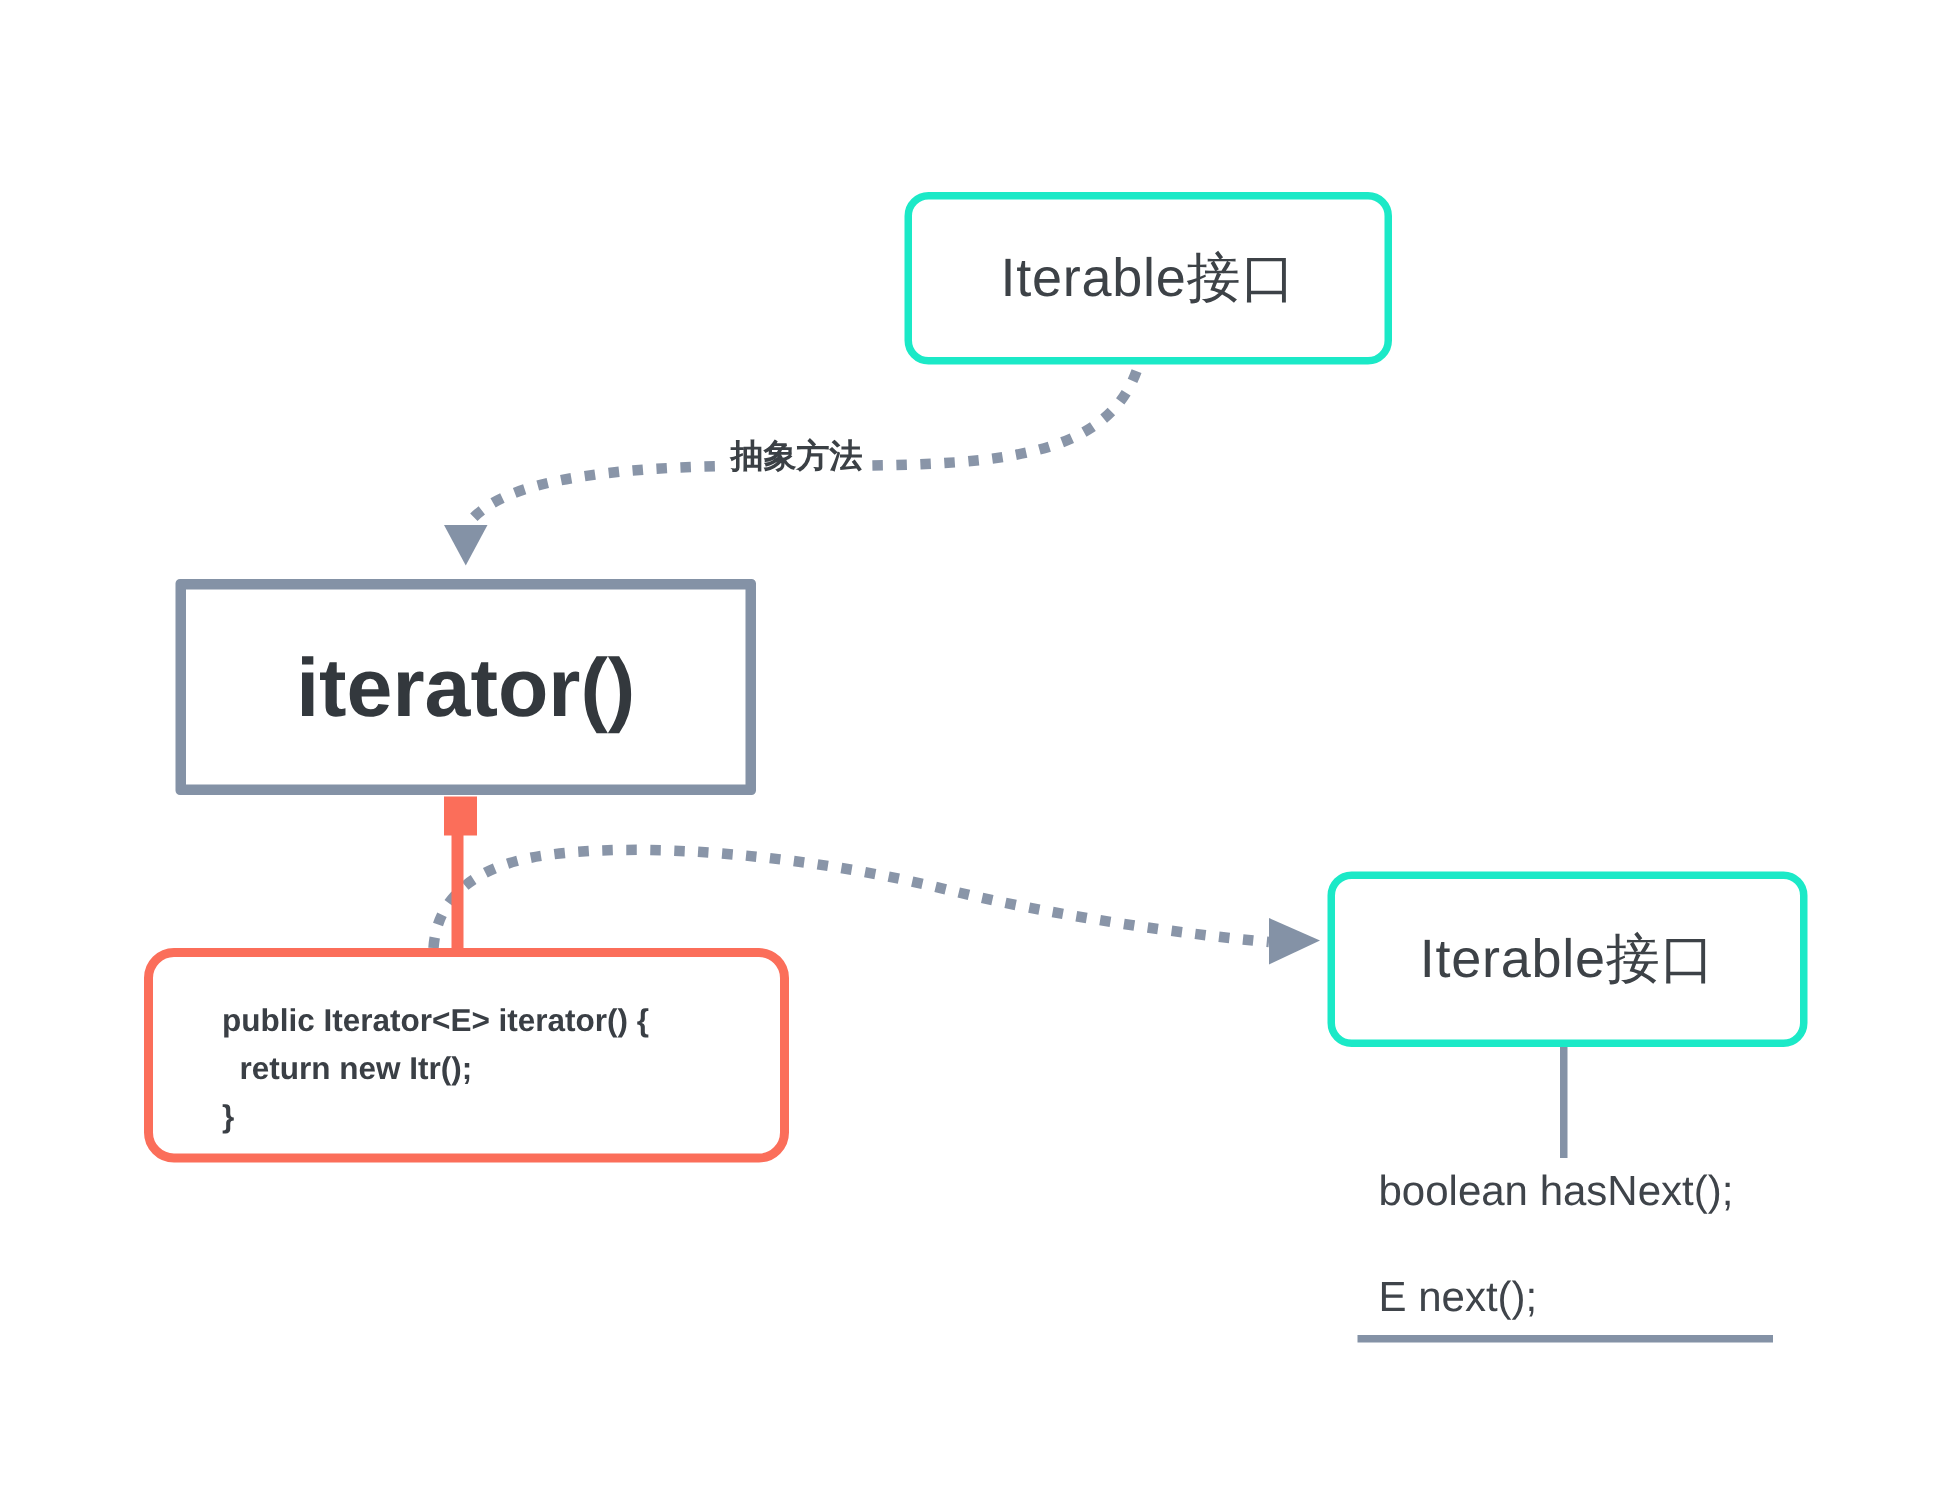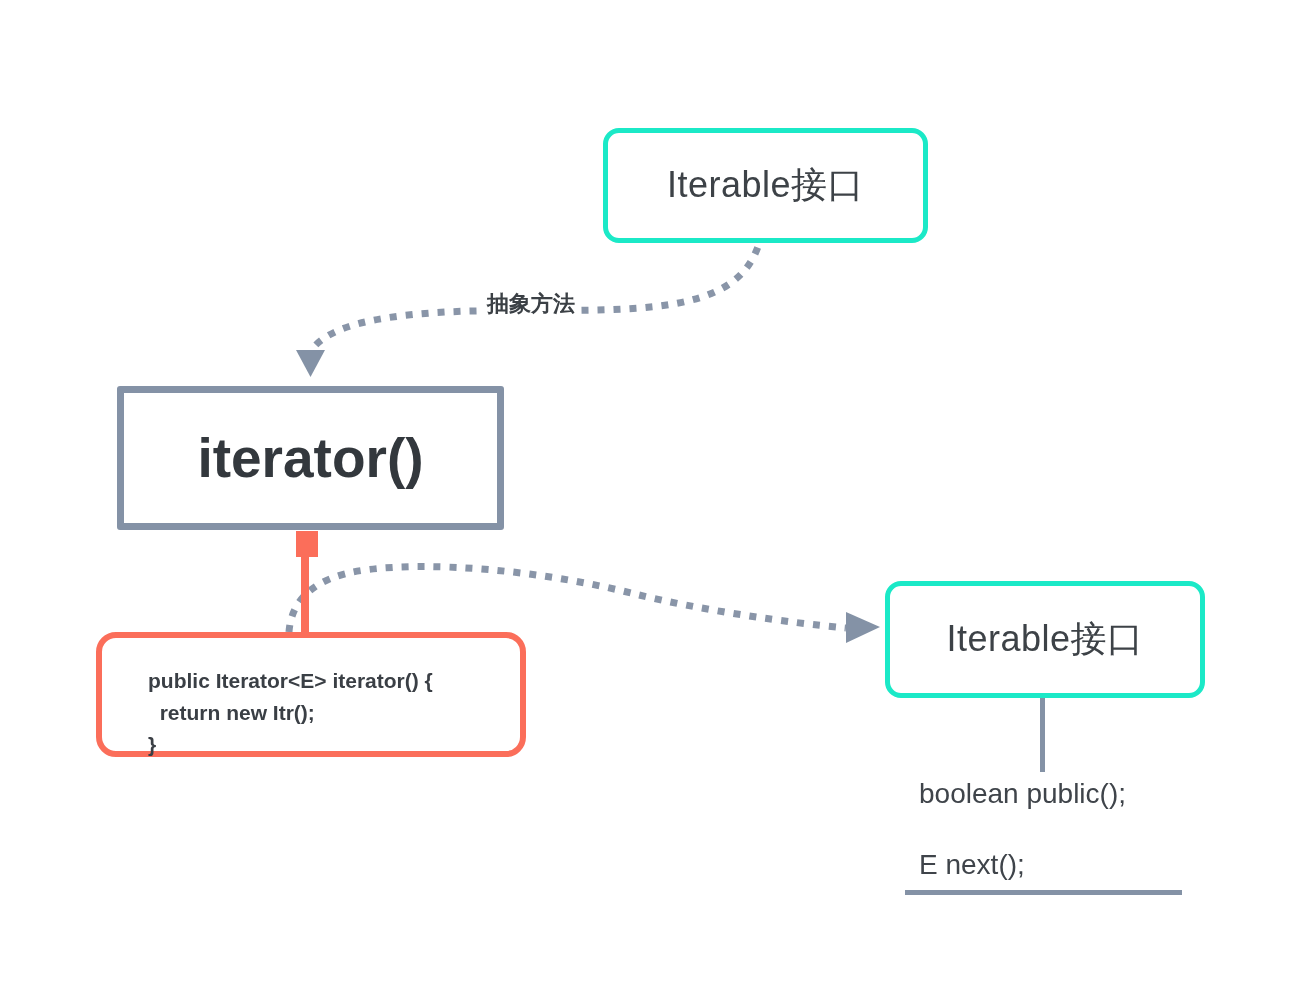--- a/index.html
+++ b/index.html
@@ -47,21 +47,21 @@
     width: 387px; height: 144px;
     border: 7px solid #8492a6;
     border-radius: 3px;
     color: #33383d;
     font-size: 55px;
     font-weight: bold;
   }
 
   .code-box {
     left: 96px; top: 632px;
-    width: 430px; height: 125px;
+    width: 430px; height: 143px;
     border: 6px solid #fb6e5a;
     border-radius: 20px;
     display: block;
     padding: 27px 26px 0 46px;
     color: #3a3f45;
     font-size: 21px;
     font-weight: 600;
     line-height: 32px;
   }
   .code-line { display: block; white-space: pre; }
@@ -124,16 +124,16 @@
     <span class="code-line">public Iterator&lt;E&gt; iterator() {</span>
     <span class="code-line">  return new Itr();</span>
     <span class="code-line">}</span>
   </div>
 
 
   <div class="node teal-box iterator-interface-box">
     <span>Iterable接口</span>
   </div>
 
-  <div class="method-text hasnext-text">boolean public();</div>
+  <div class="method-text hasnext-text">boolean hasNext();</div>
   <div class="method-text next-text">E next();</div>
 
 </div>
 
 </body></html>

